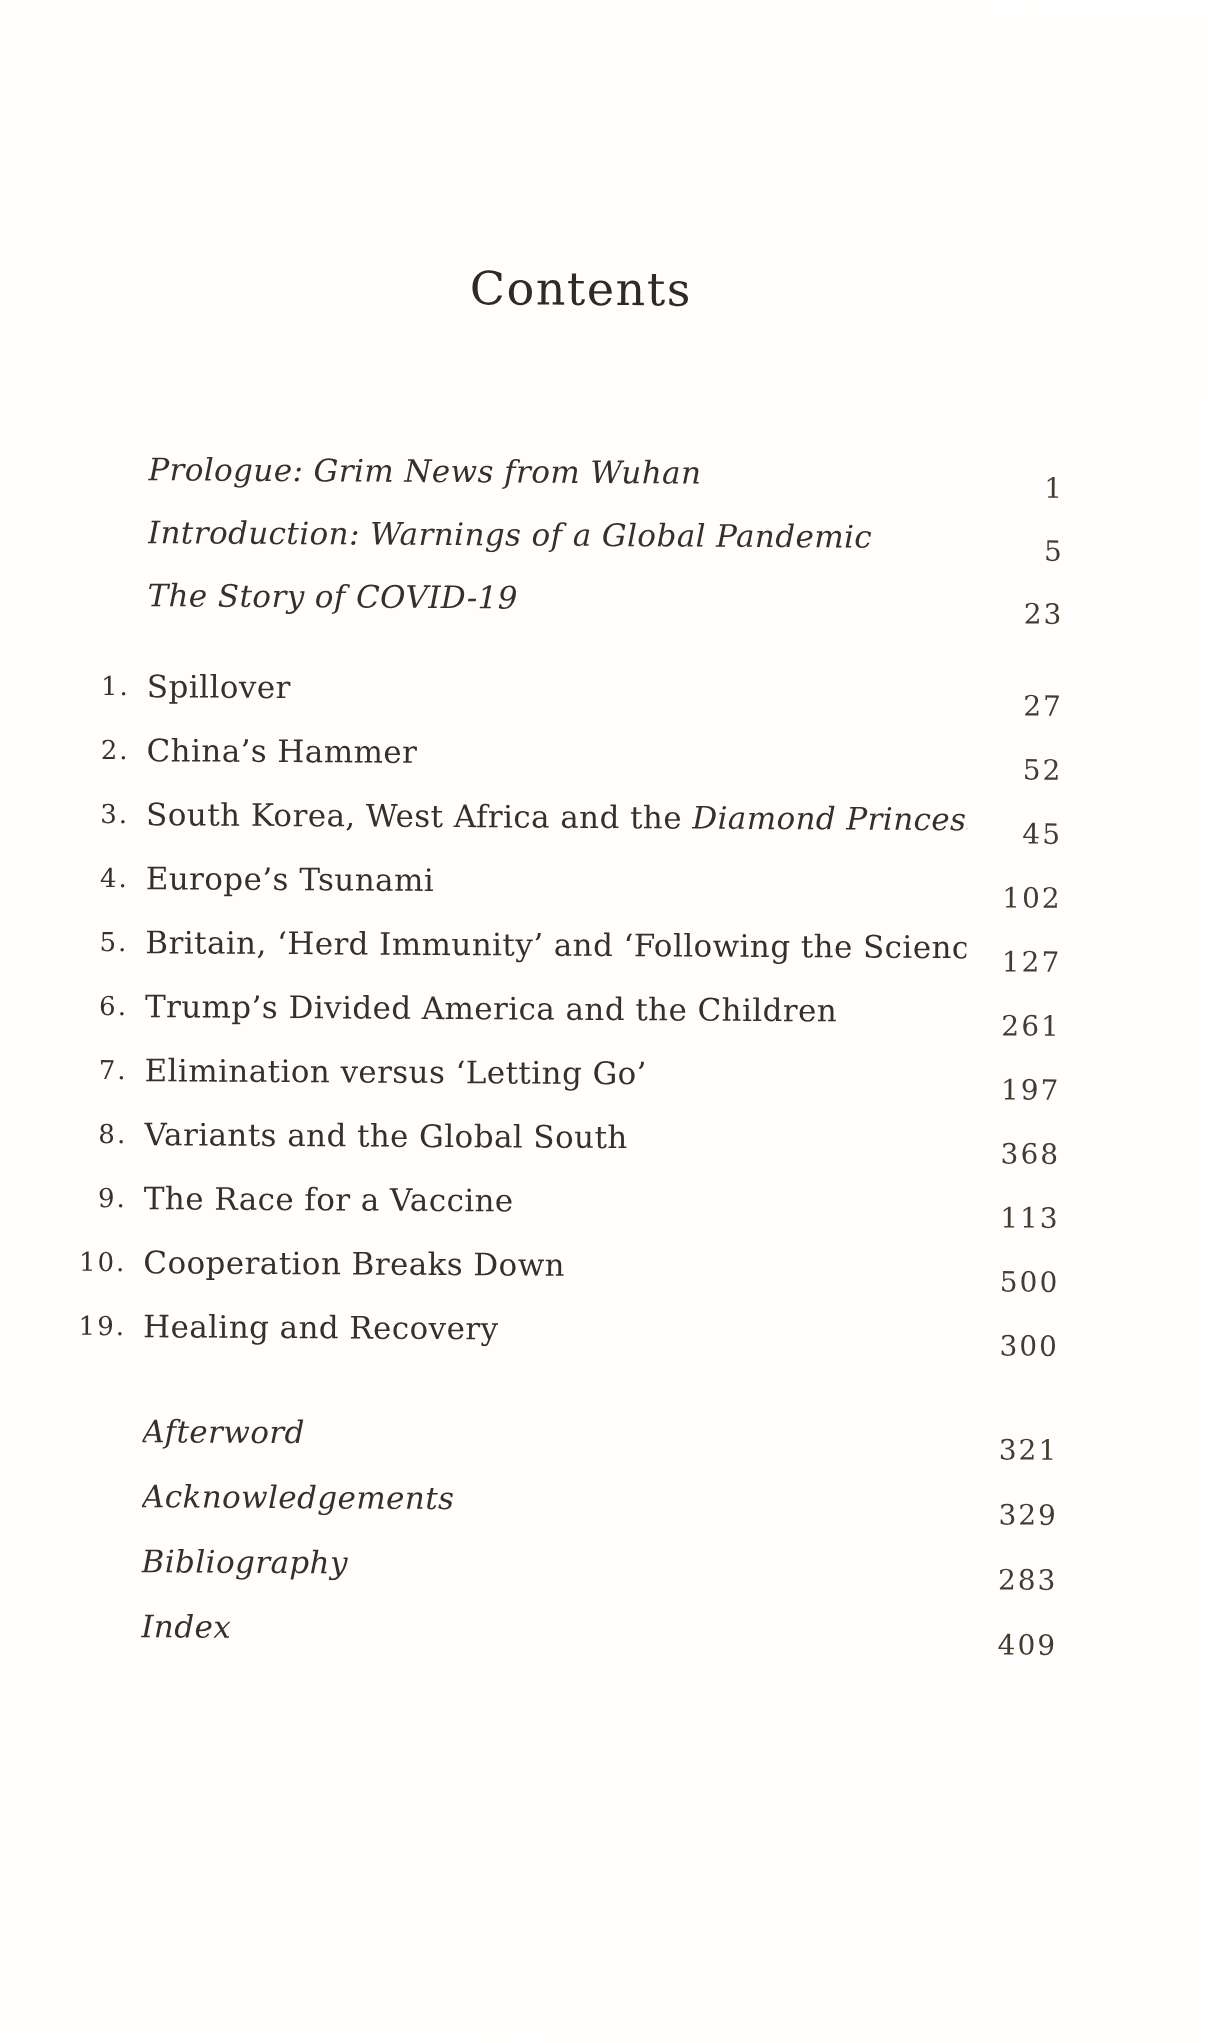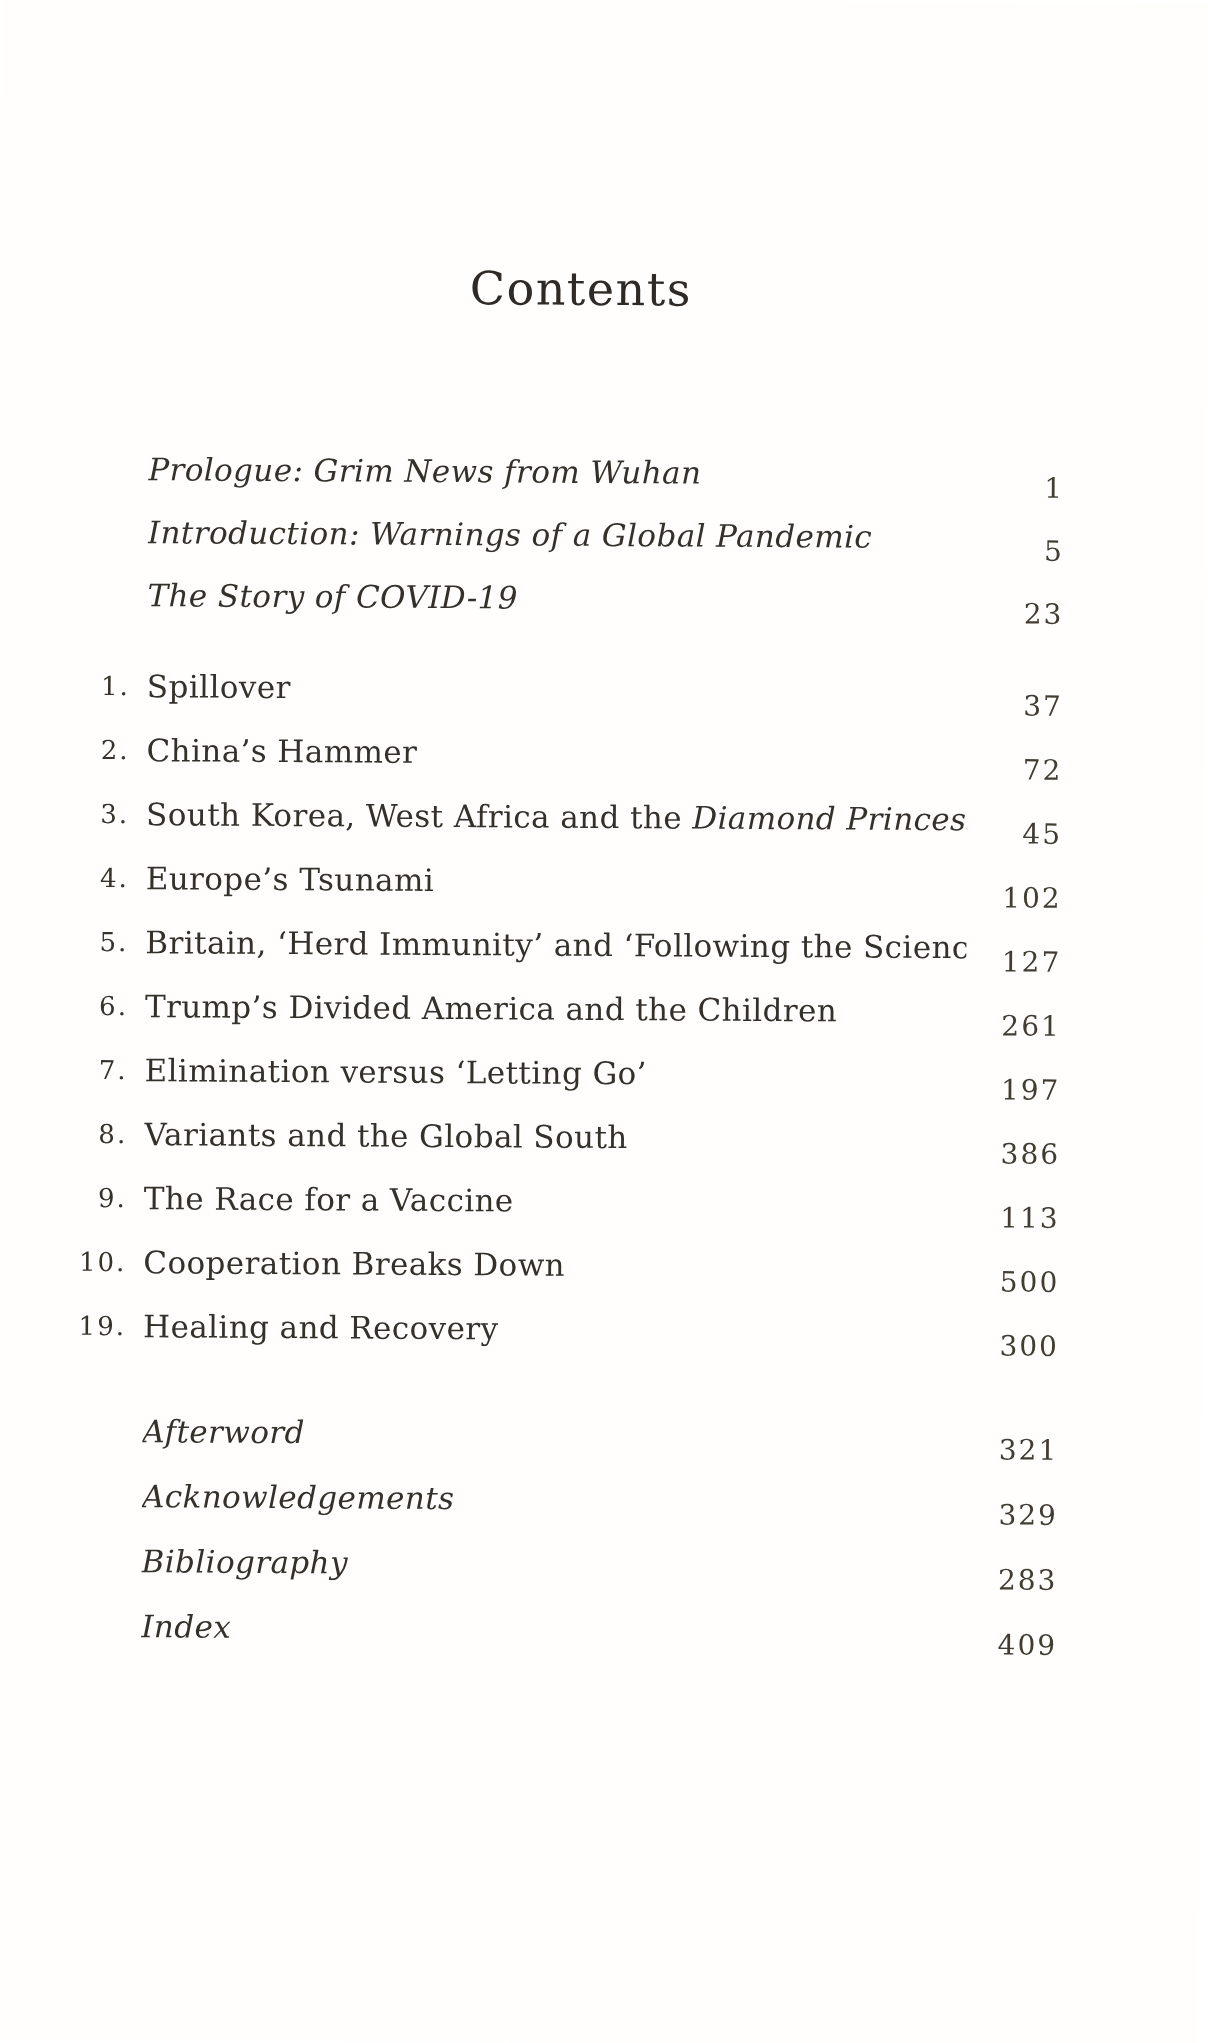--- a/index.html
+++ b/index.html
@@ -98,26 +98,26 @@
         <span class="num"></span>
         <span class="ttl">The Story of COVID-19</span>
         <span class="pg">23</span>
       </div>
     </div>
 
     <div class="chapters">
       <div class="row ch-row">
         <span class="num">1.</span>
         <span class="ttl">Spillover</span>
-        <span class="pg">37</span>
+        <span class="pg">27</span>
       </div>
       <div class="row ch-row">
         <span class="num">2.</span>
         <span class="ttl">China’s Hammer</span>
-        <span class="pg">72</span>
+        <span class="pg">52</span>
       </div>
       <div class="row ch-row">
         <span class="num">3.</span>
         <span class="ttl"><span>South Korea, West Africa and the </span><span class="italic">Diamond Princess</span></span>
         <span class="pg">45</span>
       </div>
       <div class="row ch-row">
         <span class="num">4.</span>
         <span class="ttl">Europe’s Tsunami</span>
         <span class="pg">102</span>
@@ -133,21 +133,21 @@
         <span class="pg">261</span>
       </div>
       <div class="row ch-row">
         <span class="num">7.</span>
         <span class="ttl">Elimination versus ‘Letting Go’</span>
         <span class="pg">197</span>
       </div>
       <div class="row ch-row">
         <span class="num">8.</span>
         <span class="ttl">Variants and the Global South</span>
-        <span class="pg">386</span>
+        <span class="pg">368</span>
       </div>
       <div class="row ch-row">
         <span class="num">9.</span>
         <span class="ttl">The Race for a Vaccine</span>
         <span class="pg">113</span>
       </div>
       <div class="row ch-row">
         <span class="num">10.</span>
         <span class="ttl">Cooperation Breaks Down</span>
         <span class="pg">500</span>

